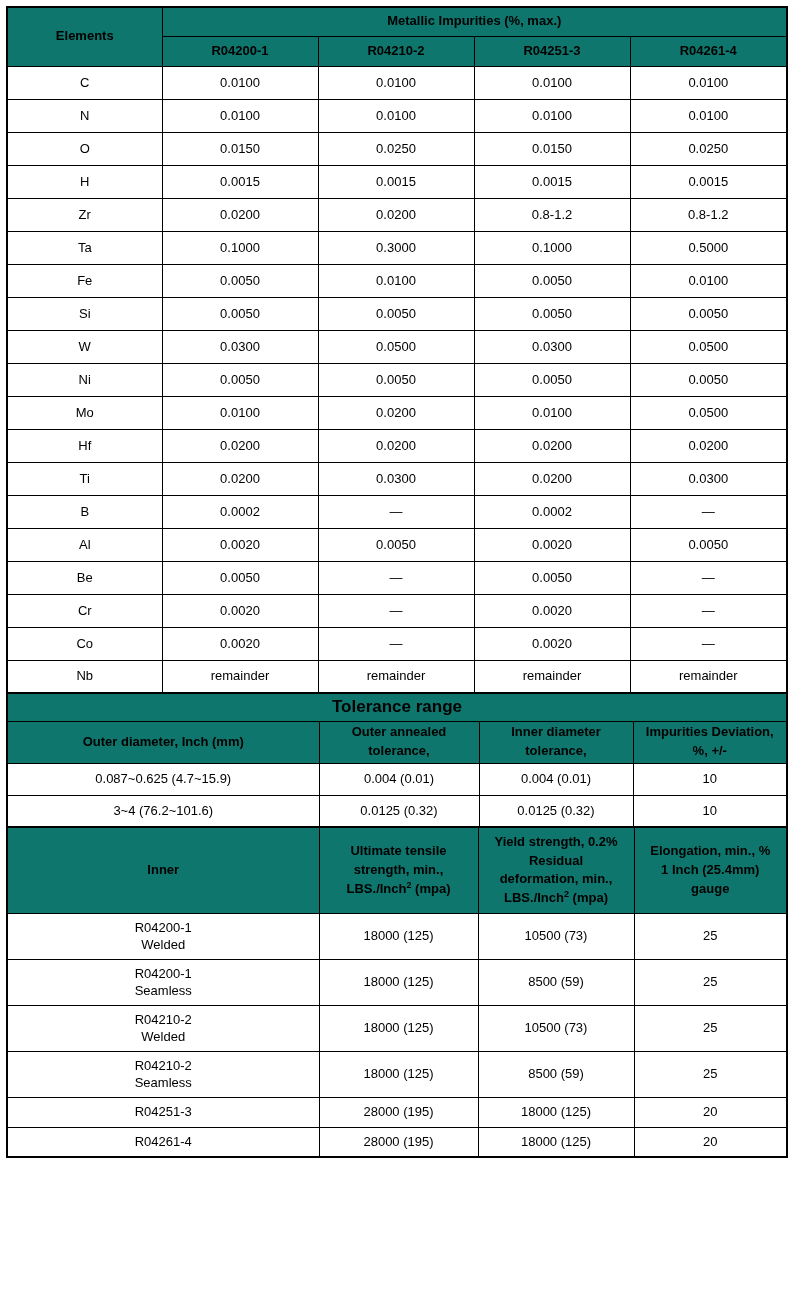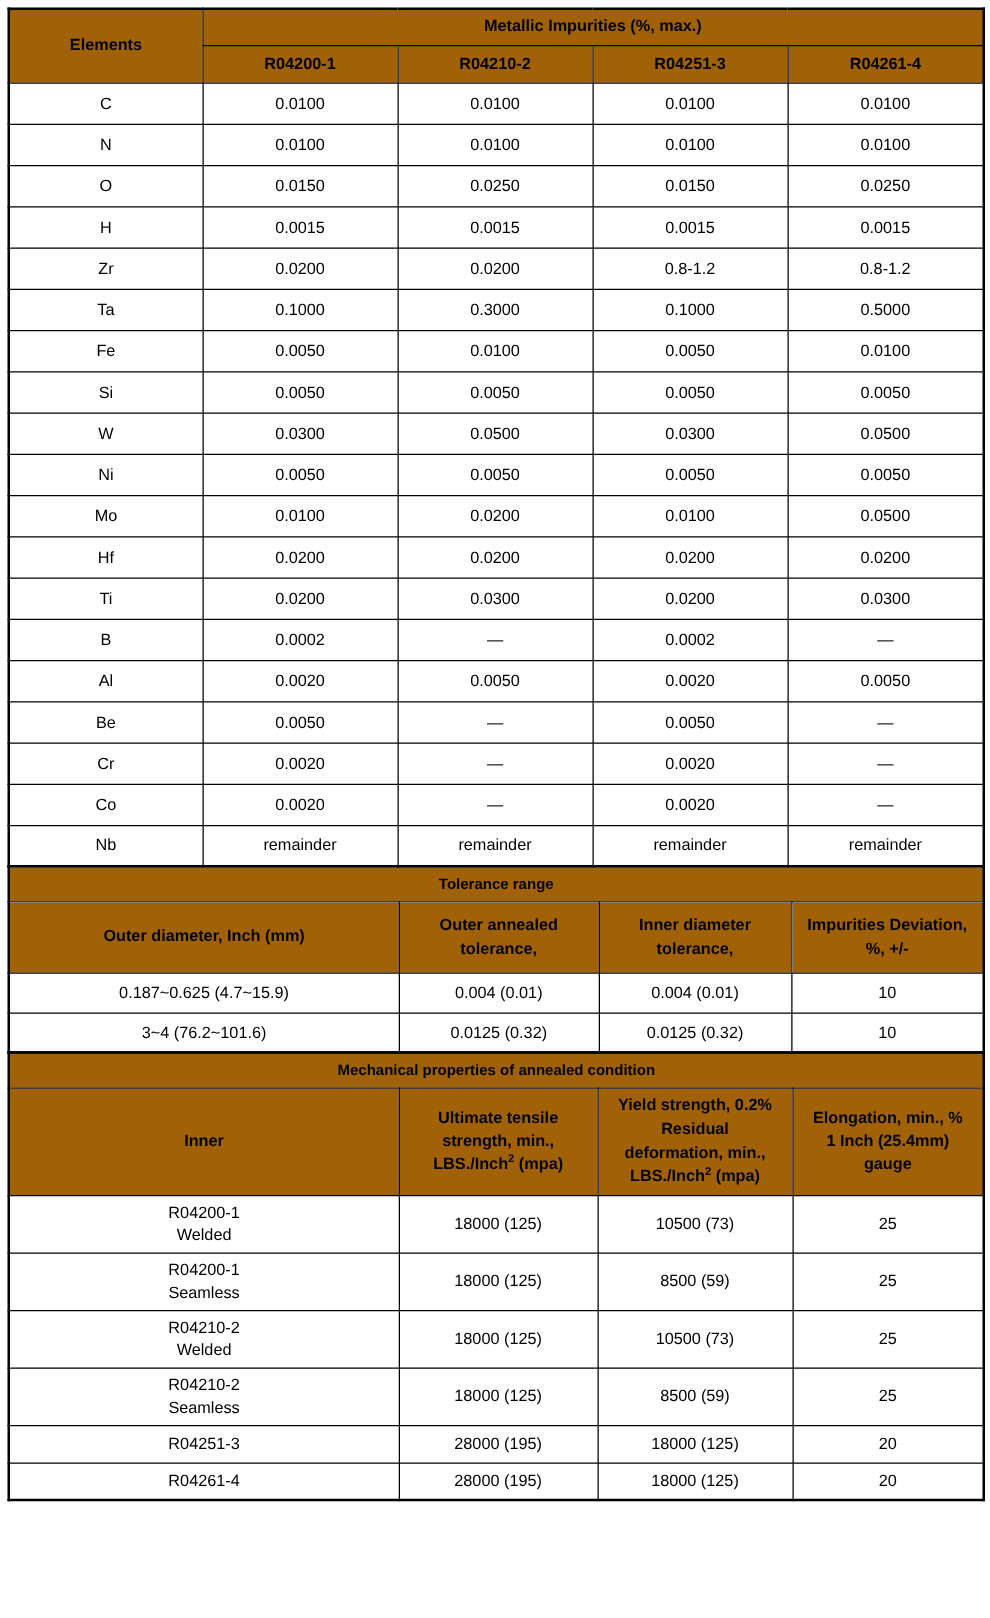--- a/index.html
+++ b/index.html
@@ -24,44 +24,44 @@
     margin-top: -2px;
   }
   th, td {
     border: 1px solid #000000;
     text-align: center;
     vertical-align: middle;
     padding: 1px 2px;
     overflow: hidden;
   }
   th {
-    background: #a16207;
+    background: #0f766e;
     font-weight: bold;
     font-size: 13px;
     line-height: 1.45;
   }
   td {
     background: #ffffff;
     font-size: 13px;
     font-weight: normal;
     line-height: 1.35;
   }
   .section-title th {
-    font-size: 12px;
+    font-size: 17px;
   }
   sup {
     font-size: 9px;
     line-height: 0;
   }
   
   #impurities-table thead tr.r1 { height: 29px; }
   #impurities-table thead tr.r2 { height: 30px; }
   #impurities-table tbody tr    { height: 33px; }
   #tolerance-table tr.section-title { height: 28px; }
-  #tolerance-table tr.cols          { height: 57px; padding-left: 40px; }
+  #tolerance-table tr.cols          { height: 42px; padding-left: 40px; }
   #tolerance-table tbody tr         { height: 32px; }
   #mechanical-table tr.section-title { height: 28px; }
   #mechanical-table tr.cols          { height: 86px; }
   #mechanical-table tbody tr         { height: 30px; }
   #mechanical-table tbody tr.tall    { height: 46px; }
 </style>
 </head>
 <body>
 
 <div class="page">
@@ -247,21 +247,21 @@
           <span>tolerance,</span>
         </th>
         <th>
           <span>Impurities Deviation,</span><br>
           <span>%, +/-</span>
         </th>
       </tr>
     </thead>
     <tbody id="tolerance-body">
         <tr>
-          <td>0.187~0.625 (4.7~15.9)</td>
+          <td>0.087~0.625 (4.7~15.9)</td>
           <td>0.004 (0.01)</td>
           <td>0.004 (0.01)</td>
           <td>10</td>
         </tr>
         <tr>
           <td>3~4 (76.2~101.6)</td>
           <td>0.0125 (0.32)</td>
           <td>0.0125 (0.32)</td>
           <td>10</td>
         </tr>
@@ -269,23 +269,20 @@
   </table>
 
   <table id="mechanical-table">
     <colgroup>
       <col style="width:312px">
         <col style="width:159px">
         <col style="width:156px">
         <col style="width:153px">
     </colgroup>
     <thead>
-      <tr class="section-title">
-        <th colspan="4">Mechanical properties of annealed condition</th>
-      </tr>
       <tr class="cols">
         <th>
           <span>Inner</span>
         </th>
         <th>
           <span>Ultimate tensile</span><br>
           <span>strength, min.,</span><br>
           <span>LBS./Inch</span><sup>2</sup><span> (mpa)</span>
         </th>
         <th>

